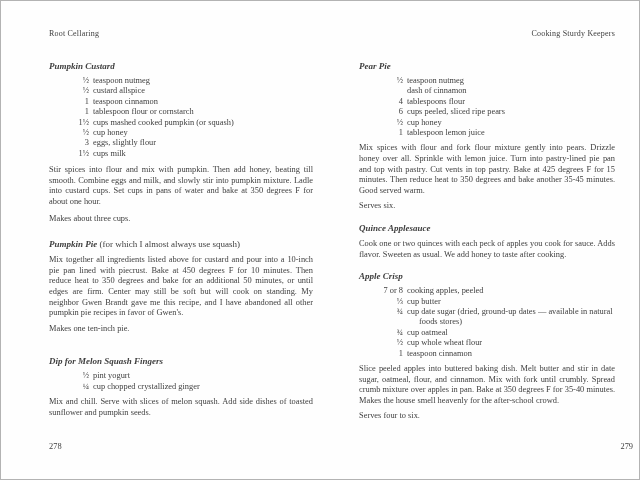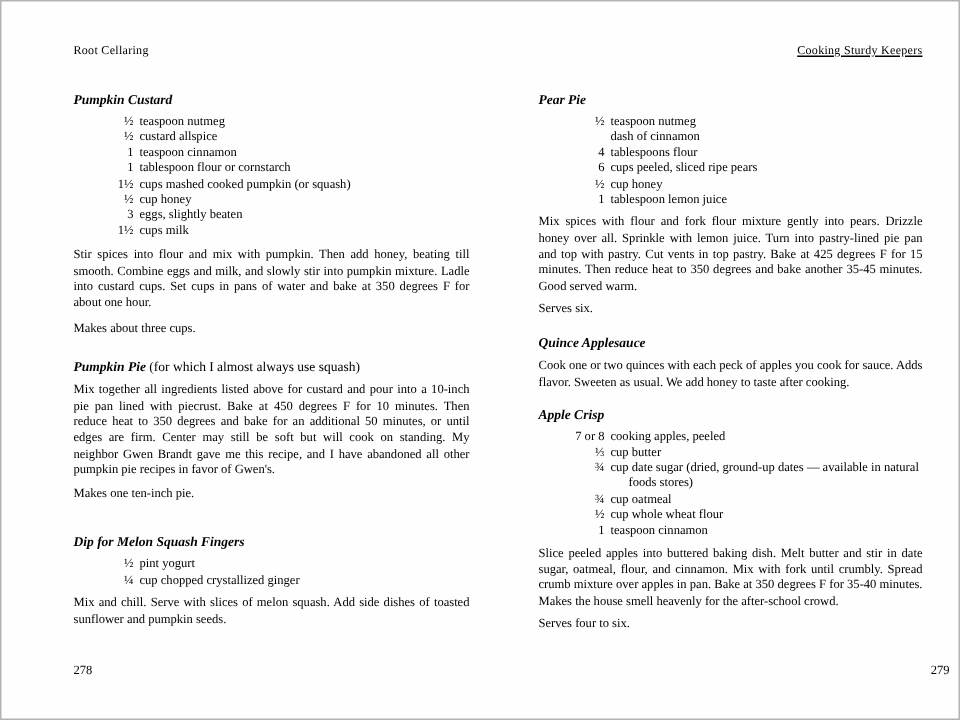--- a/index.html
+++ b/index.html
@@ -3,33 +3,33 @@
 <meta charset="utf-8">
 <style>
   html, body { margin: 0; padding: 0; background: #ffffff; }
   .canvas {
     position: relative;
     width: 638px;
     height: 478px;
     border: 1px solid #b3b3b3;
     background: #fefefe;
     font-family: "Liberation Serif", serif;
-    color: #000000;
+    color: #404040;
     overflow: hidden;
   }
   .page { position: absolute; top: 28px; }
   .page-left  { left: 48px;  width: 264px; }
   .page-right { left: 358px; width: 256px; }
 
   .running-head {
     font-size: 8px;
     line-height: 10px;
     letter-spacing: 0.2px;
   }
-  .page-right .running-head { text-align: right; text-decoration: underline; }
+  .page-right .running-head { text-align: right; }
 
   .recipe-title {
     font-size: 9px;
     line-height: 11px;
     font-weight: bold;
     font-style: italic;
   }
   .title-note { font-weight: normal; font-style: normal; }
 
   .ingredients { margin: 4px 0 0 14px; }
@@ -98,21 +98,21 @@
         <div class="ing-row">
             <span class="ing-qty">1½</span>
             <span class="ing-item">cups mashed cooked pumpkin (or squash)</span>
           </div>
         <div class="ing-row">
             <span class="ing-qty">½</span>
             <span class="ing-item">cup honey</span>
           </div>
         <div class="ing-row">
             <span class="ing-qty">3</span>
-            <span class="ing-item">eggs, slightly beaten</span>
+            <span class="ing-item">eggs, slightly flour</span>
           </div>
         <div class="ing-row">
             <span class="ing-qty">1½</span>
             <span class="ing-item">cups milk</span>
           </div>
       </div>
       <div class="directions">Stir spices into flour and mix with pumpkin. Then add honey, beating till smooth. Combine eggs and milk, and slowly stir into pumpkin mixture. Ladle into custard cups. Set cups in pans of water and bake at 350 degrees F for about one hour.</div>
       <div class="yield">Makes about three cups.</div>
     </div>
 

